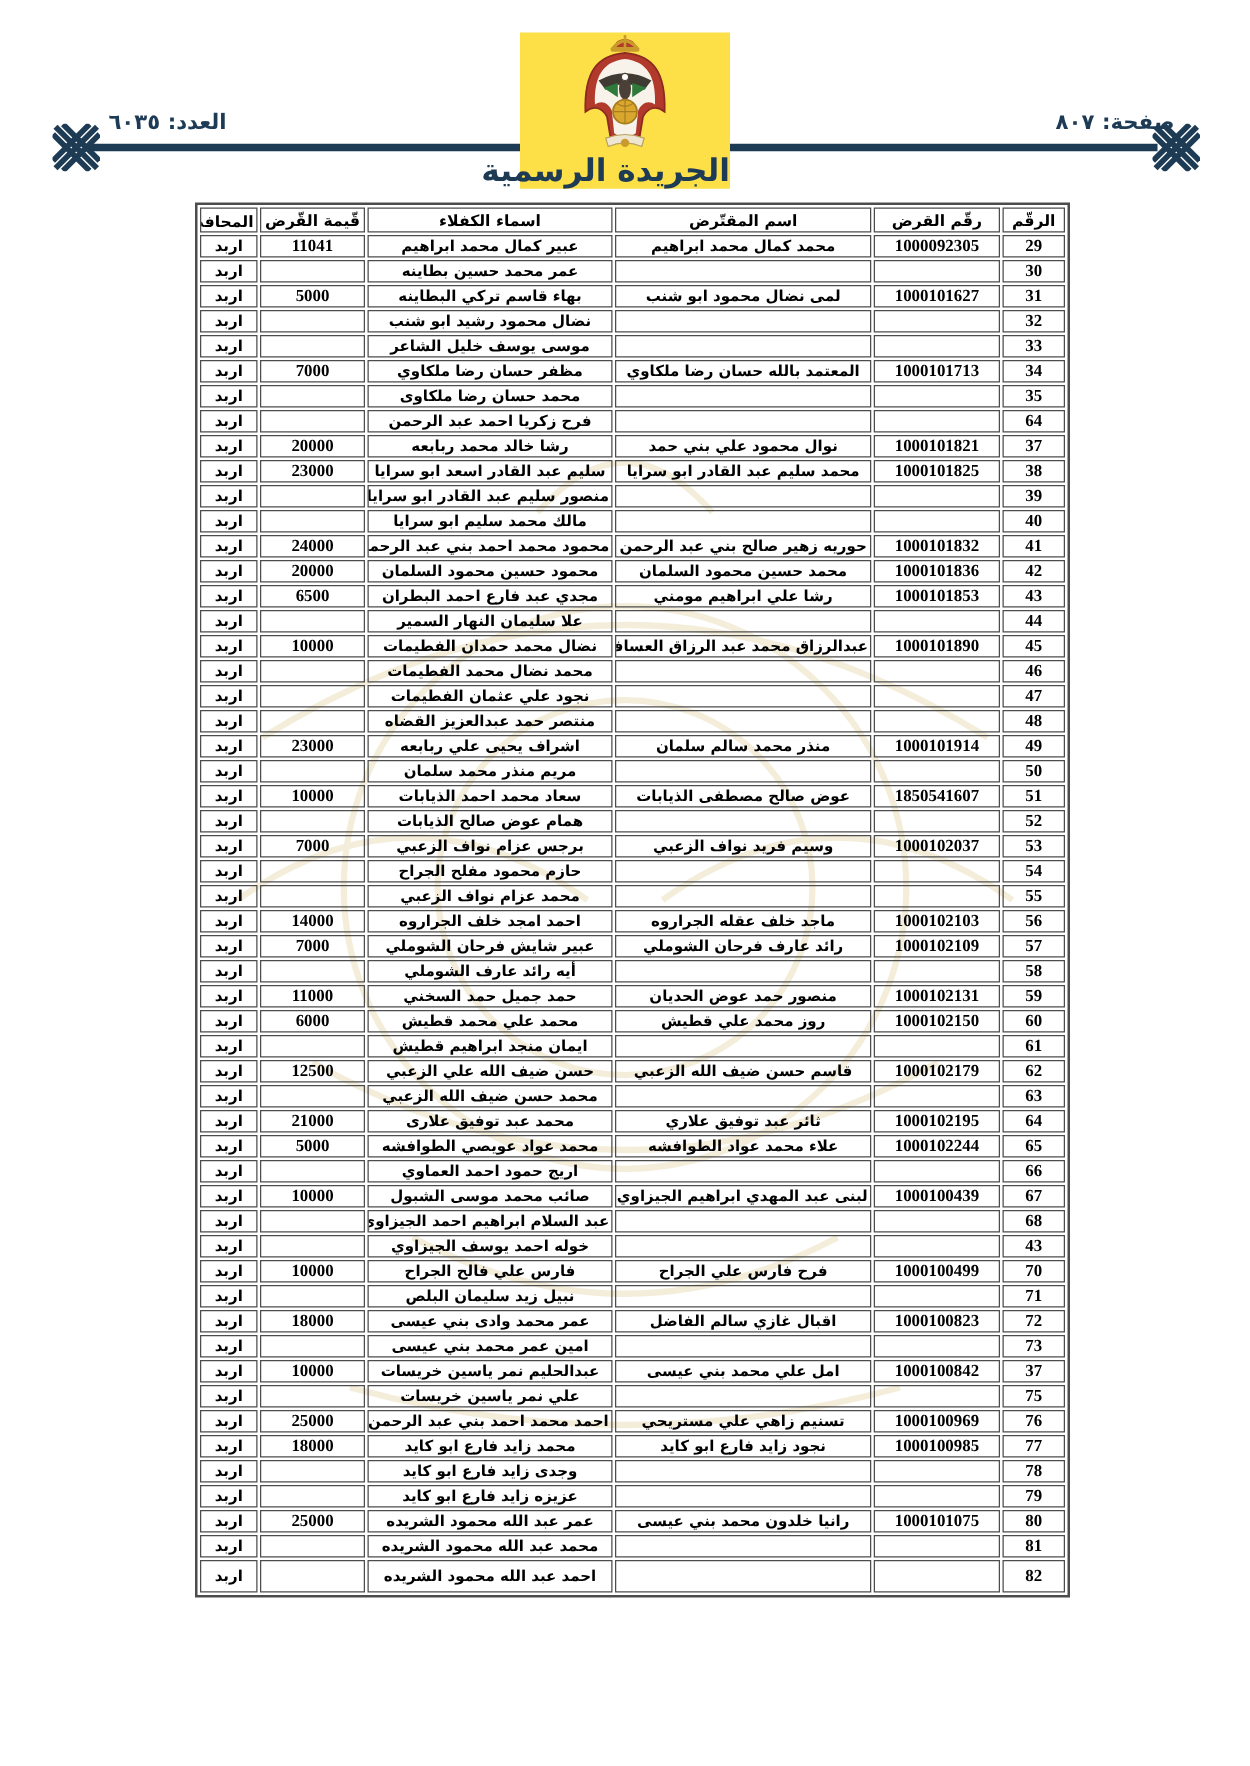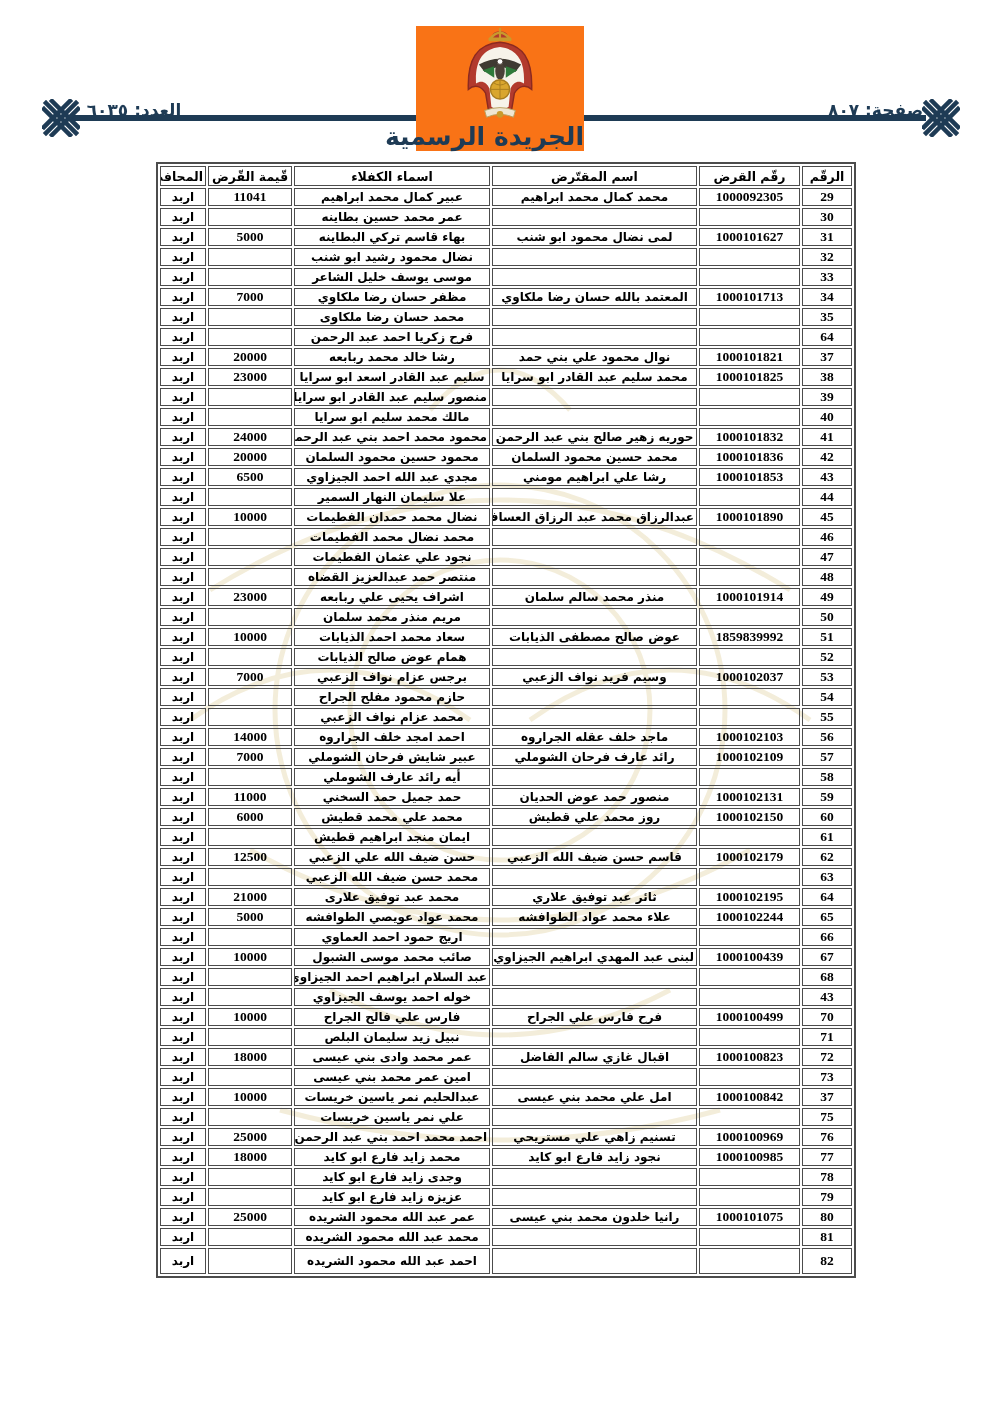--- a/index.html
+++ b/index.html
@@ -6,39 +6,39 @@
   html, body { background: #ffffff; }
   body {
     width: 1000px; height: 1413px;
     position: relative;
     font-family: "DejaVu Sans", sans-serif;
     color: #000;
     overflow: hidden;
   }
   
   .hdr-label {
-    position: absolute; top: 100px;
+    position: absolute; top: 88px;
     font-size: 17px; font-weight: bold;
     color: #1e3b55;
     direction: rtl; white-space: nowrap;
   }
-  .page-label  { left: 828px; width: 128px; text-align: left; }
+  .page-label  { left: 828px; width: 128px; text-align: center; }
   .issue-label { left: 74px;  width: 120px; text-align: center; }
   .rule {
     position: absolute; top: 115px; height: 6px;
     background: #1e3b55; z-index: 1;
   }
   .rule-left  { left: 72px;  width: 356px; }
   .rule-right { left: 578px; width: 348px; }
   .knot { position: absolute; top: 99px; z-index: 1; }
   .knot-left  { left: 42px; }
   .knot-right { left: 922px; }
   .header-center {
     position: absolute; left: 416px; top: 26px; width: 168px;
-    background: #f97316; z-index: 2; text-align: center;
+    background: #fde047; z-index: 2; text-align: center;
   }
   .gazette-title {
     font-size: 25px; font-weight: bold; color: #1e3b55;
     direction: rtl; white-space: nowrap; margin-top: -4px;
     letter-spacing: -0.5px;
   }
   
   .watermark {
     position: absolute; left: 130px; top: 290px; z-index: 0;
     opacity: 0.55; pointer-events: none;
@@ -266,21 +266,21 @@
     <td class="c-loan">1000101836</td>
     <td class="c-borrower">محمد حسين محمود السلمان</td>
     <td class="c-guarantor">محمود حسين محمود السلمان</td>
     <td class="c-value">20000</td>
     <td class="c-gov">اربد</td>
   </tr>
         <tr>
     <td class="c-num">43</td>
     <td class="c-loan">1000101853</td>
     <td class="c-borrower">رشا علي ابراهيم مومني</td>
-    <td class="c-guarantor">مجدي عبد الله احمد الجيزاوي</td>
+    <td class="c-guarantor">مجدي عبد فارع احمد البطران</td>
     <td class="c-value">6500</td>
     <td class="c-gov">اربد</td>
   </tr>
         <tr>
     <td class="c-num">44</td>
     <td class="c-loan"></td>
     <td class="c-borrower"></td>
     <td class="c-guarantor">علا سليمان النهار السمير</td>
     <td class="c-value"></td>
     <td class="c-gov">اربد</td>
@@ -328,21 +328,21 @@
         <tr>
     <td class="c-num">50</td>
     <td class="c-loan"></td>
     <td class="c-borrower"></td>
     <td class="c-guarantor">مريم منذر محمد سلمان</td>
     <td class="c-value"></td>
     <td class="c-gov">اربد</td>
   </tr>
         <tr>
     <td class="c-num">51</td>
-    <td class="c-loan">1859839992</td>
+    <td class="c-loan">1850541607</td>
     <td class="c-borrower">عوض صالح مصطفى الذيابات</td>
     <td class="c-guarantor">سعاد محمد احمد الذيابات</td>
     <td class="c-value">10000</td>
     <td class="c-gov">اربد</td>
   </tr>
         <tr>
     <td class="c-num">52</td>
     <td class="c-loan"></td>
     <td class="c-borrower"></td>
     <td class="c-guarantor">همام عوض صالح الذيابات</td>

